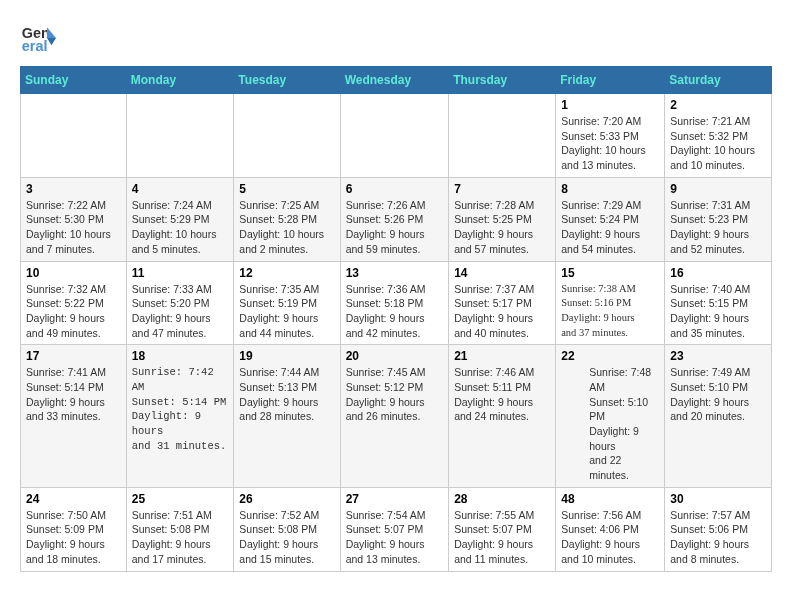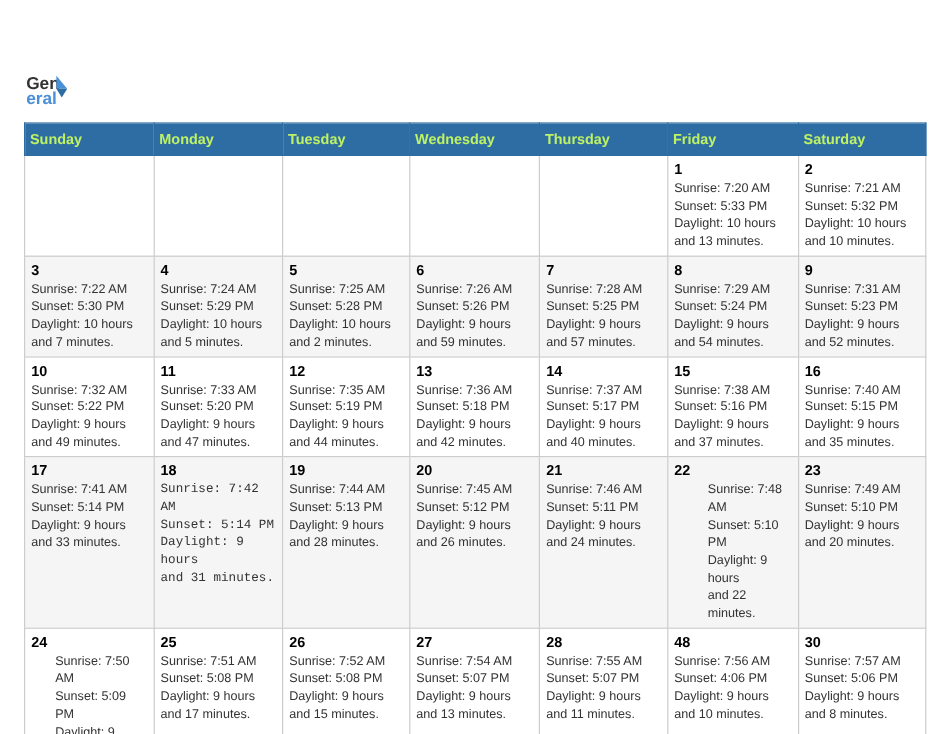--- a/index.html
+++ b/index.html
@@ -13,21 +13,20 @@
     .header {
       display: flex;
       justify-content: space-between;
       align-items: flex-start;
       margin-bottom: 10px;
     }
     .logo {
       display: flex;
       align-items: flex-start;
       gap: 6px;
-      margin-top: 36px;
     }
     .logo-text {
       font-size: 18px;
       font-weight: bold;
       color: #333;
       line-height: 1.1;
     }
     .logo-text span {
       color: #4a90d9;
     }
@@ -47,21 +46,21 @@
       font-size: 14px;
       color: #555;
     }
     .calendar {
       width: 100%;
       border-collapse: collapse;
       font-size: 10.5px;
     }
     .calendar th {
       background: #2e6da4;
-      color: #bef264;
+      color: #5eead4;
       padding: 6px 4px;
       text-align: left;
       font-size: 12px;
       border: 1px solid #2e6da4;
     }
     .calendar td {
       border: 1px solid #ccc;
       vertical-align: top;
       padding: 4px 5px;
       width: 113px;
@@ -223,21 +222,21 @@
         </td>
         <td>
           <span class="day-num">14</span>
           <div class="day-info" style="white-space: pre-line;">Sunrise: 7:37 AM
 Sunset: 5:17 PM
 Daylight: 9 hours
 and 40 minutes.</div>
         </td>
         <td>
           <span class="day-num">15</span>
-          <div class="day-info" style="white-space: pre-line;">Sunrise: 7:38 AM
+          <div class="day-info" style="white-space: pre-line; font-family: Liberation Serif, serif;">Sunrise: 7:38 AM
 Sunset: 5:16 PM
 Daylight: 9 hours
 and 37 minutes.</div>
         </td>
         <td>
           <span class="day-num">16</span>
           <div class="day-info" style="white-space: pre-line;">Sunrise: 7:40 AM
 Sunset: 5:15 PM
 Daylight: 9 hours
 and 35 minutes.</div>
@@ -290,21 +289,21 @@
           <span class="day-num">23</span>
           <div class="day-info" style="white-space: pre-line;">Sunrise: 7:49 AM
 Sunset: 5:10 PM
 Daylight: 9 hours
 and 20 minutes.</div>
         </td>
       </tr>
       <tr>
         <td>
           <span class="day-num">24</span>
-          <div class="day-info" style="white-space: pre-line; margin-left: 20px;">Sunrise: 7:50 AM
+          <div class="day-info" style="white-space: pre-line;">Sunrise: 7:50 AM
 Sunset: 5:09 PM
 Daylight: 9 hours
 and 18 minutes.</div>
         </td>
         <td>
           <span class="day-num">25</span>
           <div class="day-info" style="white-space: pre-line;">Sunrise: 7:51 AM
 Sunset: 5:08 PM
 Daylight: 9 hours
 and 17 minutes.</div>

